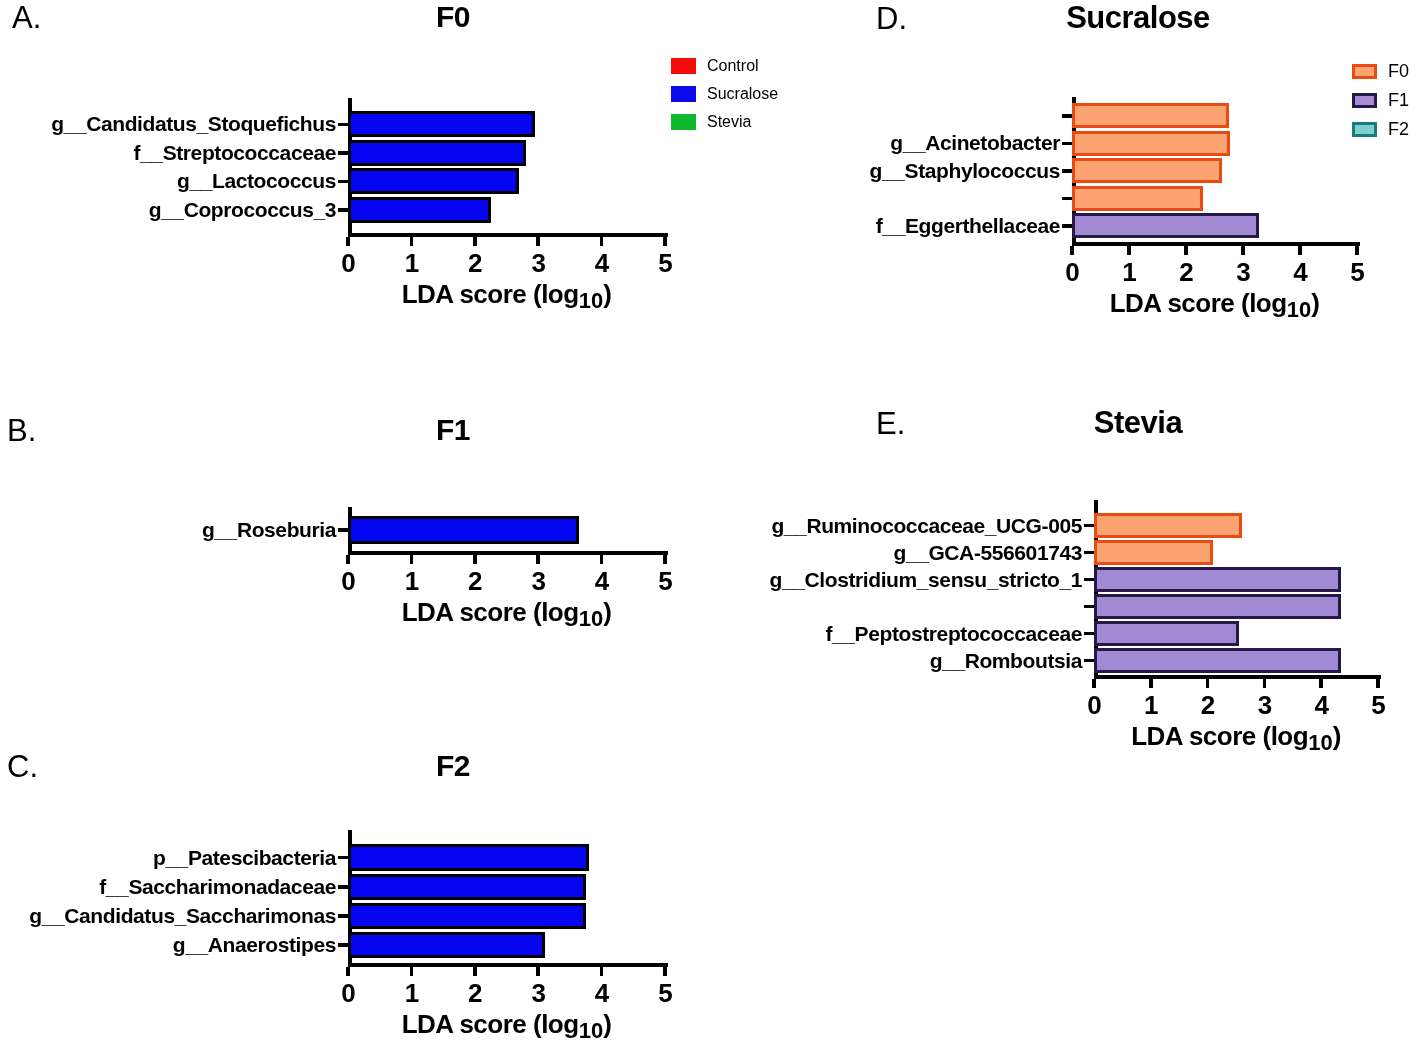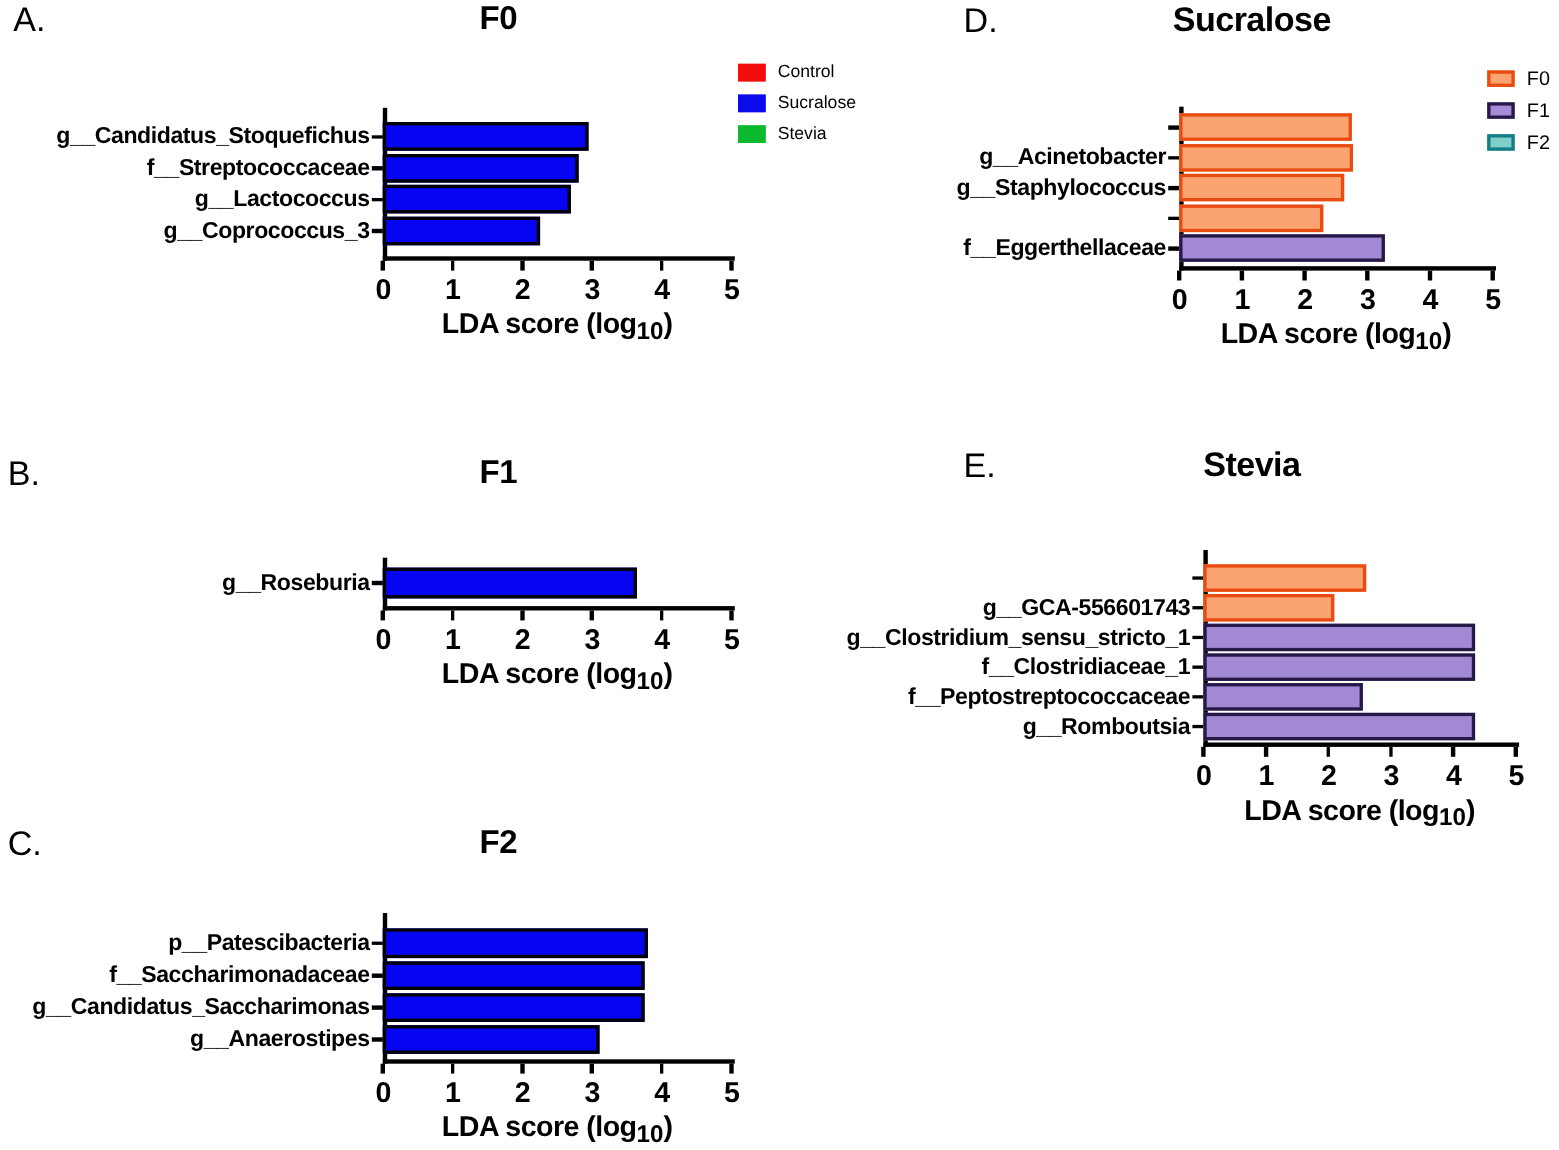--- a/index.html
+++ b/index.html
@@ -203,29 +203,29 @@
       <div class="ticklabel" style="left: 31.8px; top: 192px; width: 50px;">1</div>
       <div class="axis" style="left: 111.85px; top: 178.5px; width: 3.5px; height: 9px; background: rgb(0, 0, 0);"></div>
       <div class="ticklabel" style="left: 88.6px; top: 192px; width: 50px;">2</div>
       <div class="axis" style="left: 168.65px; top: 178.5px; width: 3.5px; height: 9px; background: rgb(0, 0, 0);"></div>
       <div class="ticklabel" style="left: 145.4px; top: 192px; width: 50px;">3</div>
       <div class="axis" style="left: 225.45px; top: 178.5px; width: 3.5px; height: 9px; background: rgb(0, 0, 0);"></div>
       <div class="ticklabel" style="left: 202.2px; top: 192px; width: 50px;">4</div>
       <div class="axis" style="left: 282.25px; top: 178.5px; width: 3.5px; height: 9px; background: rgb(0, 0, 0);"></div>
       <div class="ticklabel" style="left: 259px; top: 192px; width: 50px;">5</div>
       <div class="xlabel" style="left: -40px; top: 223px; width: 364px;"><span>LDA score (log</span><span class="sub">10</span><span>)</span></div>
+      <div class="catlabel" style="left: -362px; top: 13.5px; width: 350px;">g__Ruminococcaceae_UCG-005</div>
       <div class="catdash" style="left: -10px; top: 23.75px; width: 10px; height: 3.5px;"></div>
       <div class="bar" style="left: 0px; top: 13.25px; width: 147.68px; height: 24.5px; background: rgb(251, 164, 113); border-color: rgb(232, 76, 18);"></div>
       <div class="catlabel" style="left: -362px; top: 40.5px; width: 350px;">g__GCA-556601743</div>
       <div class="catdash" style="left: -10px; top: 50.75px; width: 10px; height: 3.5px;"></div>
       <div class="bar" style="left: 0px; top: 40.25px; width: 119.28px; height: 24.5px; background: rgb(251, 164, 113); border-color: rgb(232, 76, 18);"></div>
       <div class="catlabel" style="left: -362px; top: 67.5px; width: 350px;">g__Clostridium_sensu_stricto_1</div>
       <div class="catdash" style="left: -10px; top: 77.75px; width: 10px; height: 3.5px;"></div>
       <div class="bar" style="left: 0px; top: 67.25px; width: 247.08px; height: 24.5px; background: rgb(162, 137, 211); border-color: rgb(38, 24, 71);"></div>
-      <div class="catlabel" style="left: -362px; top: 94.5px; width: 350px;">f__Clostridiaceae_1</div>
       <div class="catdash" style="left: -10px; top: 104.75px; width: 10px; height: 3.5px;"></div>
       <div class="bar" style="left: 0px; top: 94.25px; width: 247.08px; height: 24.5px; background: rgb(162, 137, 211); border-color: rgb(38, 24, 71);"></div>
       <div class="catlabel" style="left: -362px; top: 121.5px; width: 350px;">f__Peptostreptococcaceae</div>
       <div class="catdash" style="left: -10px; top: 131.75px; width: 10px; height: 3.5px;"></div>
       <div class="bar" style="left: 0px; top: 121.25px; width: 144.84px; height: 24.5px; background: rgb(162, 137, 211); border-color: rgb(38, 24, 71);"></div>
       <div class="catlabel" style="left: -362px; top: 148.5px; width: 350px;">g__Romboutsia</div>
       <div class="catdash" style="left: -10px; top: 158.75px; width: 10px; height: 3.5px;"></div>
       <div class="bar" style="left: 0px; top: 148.25px; width: 247.08px; height: 24.5px; background: rgb(162, 137, 211); border-color: rgb(38, 24, 71);"></div>
     </div>
 

